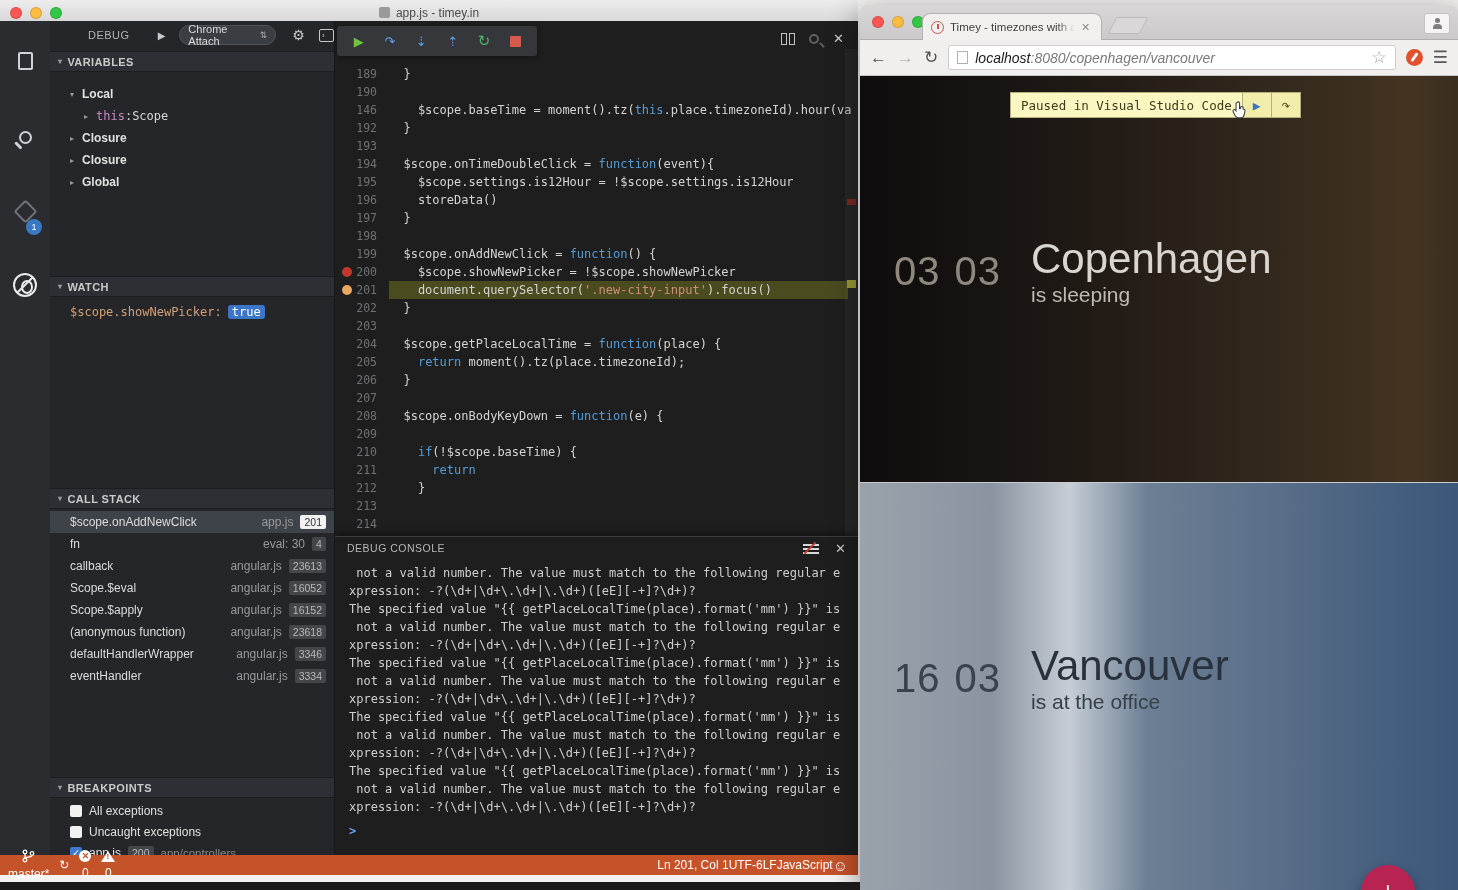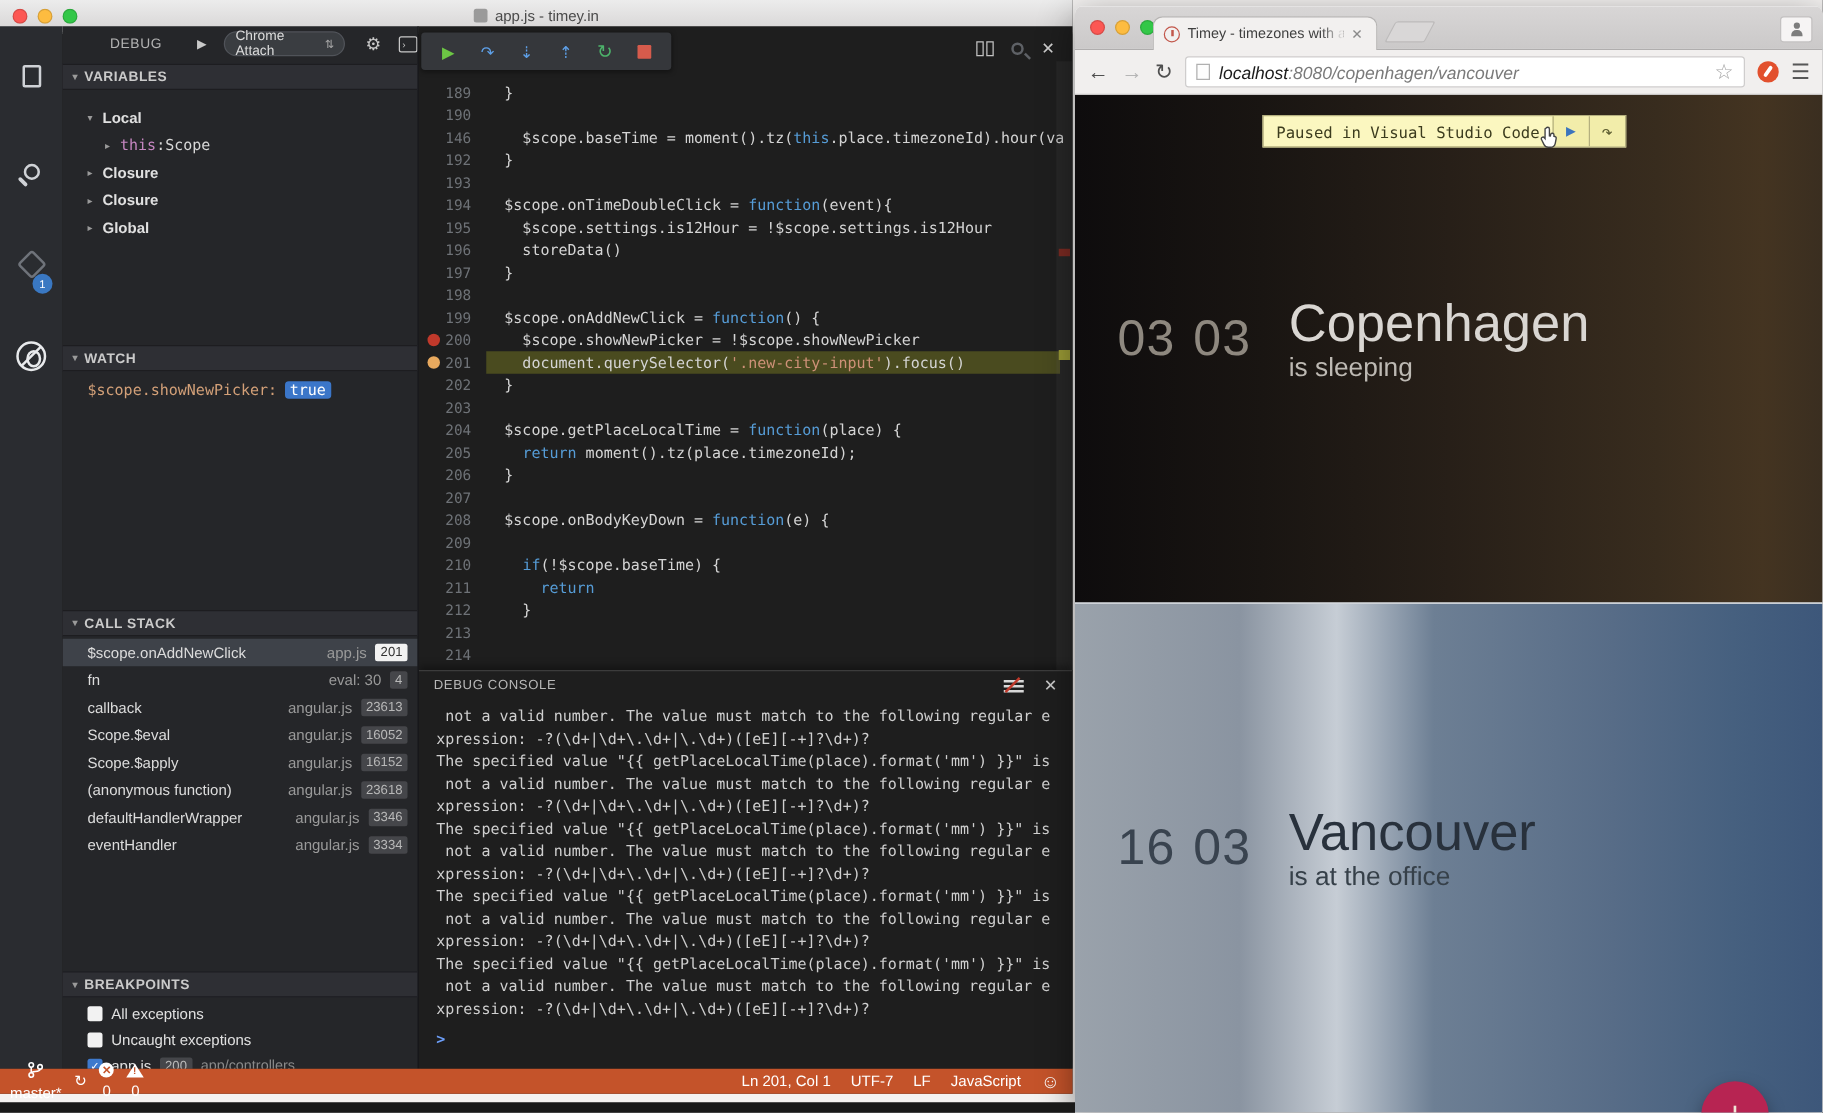--- a/index.html
+++ b/index.html
@@ -116,21 +116,21 @@
   .ico-clear i { display:block; height:2px; background:#d8d8d8; margin-top:2px; }
   .ico-clear::after { content:""; position:absolute; left:6px; top:-2px; width:2px; height:16px; background:#c0392b; transform:rotate(45deg); }
   .console-lines { padding:5px 0 0 14px; font-family:"DejaVu Sans Mono",monospace; font-size:12px;
     line-height:18px; color:#cfcfcf; white-space:pre; overflow:hidden; }
   .console-prompt { margin:8px 0 0 14px; color:#6c9ef8; font-family:"DejaVu Sans Mono",monospace; font-size:12px; font-weight:bold; }
 
   
   .statusbar { position:absolute; left:0; top:855px; width:858px; height:20px; background:#c4532a;
     display:flex; align-items:center; color:#fff; font-size:12px; }
   .sbL { display:flex; align-items:center; gap:10px; padding-left:8px; flex:1; }
-  .sbR { display:flex; align-items:center; gap:16px; padding-right:10px; }
+  .sbR { display:flex; align-items:center; padding-right:10px; }
   .st-item { display:flex; align-items:center; gap:4px;flex-direction:column; }
   .err-ico { width:12px; height:12px; border-radius:50%; background:#fff; color:#c4532a; font-size:9px;
     font-weight:bold; display:flex; align-items:center; justify-content:center; }
   .warn-ico { width:0; height:0; border-left:7px solid transparent; border-right:7px solid transparent;
     border-bottom:11px solid #fff; position:relative; }
   .warn-ico::after { content:"!"; position:absolute; left:-2px; top:1px; font-size:8px; color:#c4532a; font-weight:bold; }
   .vs-understrip { position:absolute; left:0; top:882px; width:860px; height:8px; background:#191919; }
 
   
   .chrome { position:absolute; left:860px; top:5px; width:598px; height:885px;
@@ -439,21 +439,21 @@
           <span class="err-ico">✕</span>
           <span>0</span>
         </span>
       <span class="st-item">
           <span class="warn-ico"></span>
           <span>0</span>
         </span>
     </div>
     <div class="sbR" id="statusbar-right">
       <span>Ln 201, Col 1</span>
-      <span>UTF-7</span>
+      <span>UTF-6</span>
       <span>LF</span>
       <span>JavaScript</span>
       <span style="font-size:15px">☺</span>
     </div>
   </div>
   <div class="vs-understrip"></div>
 </div>
 
 <div class="chrome">
   <div class="tabstrip">

